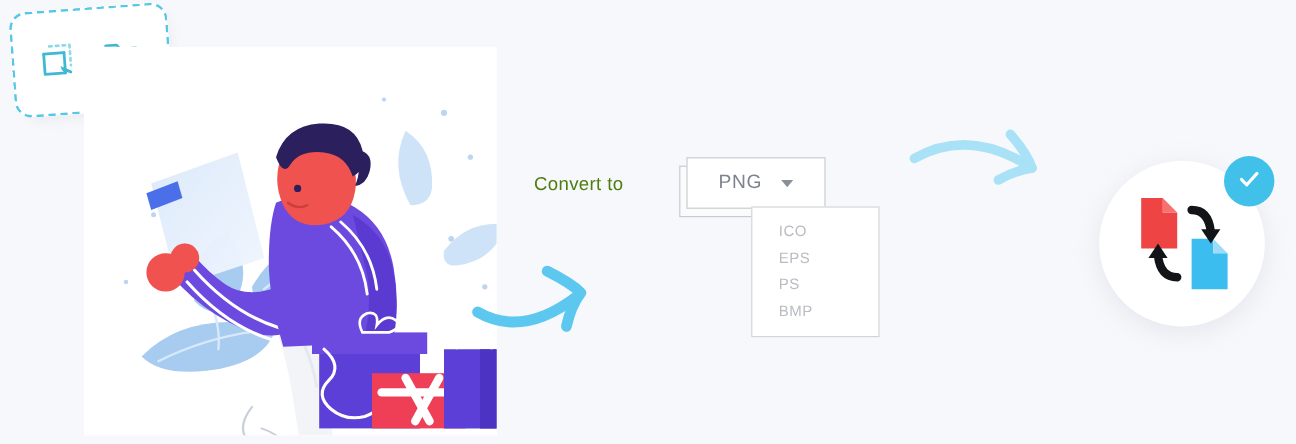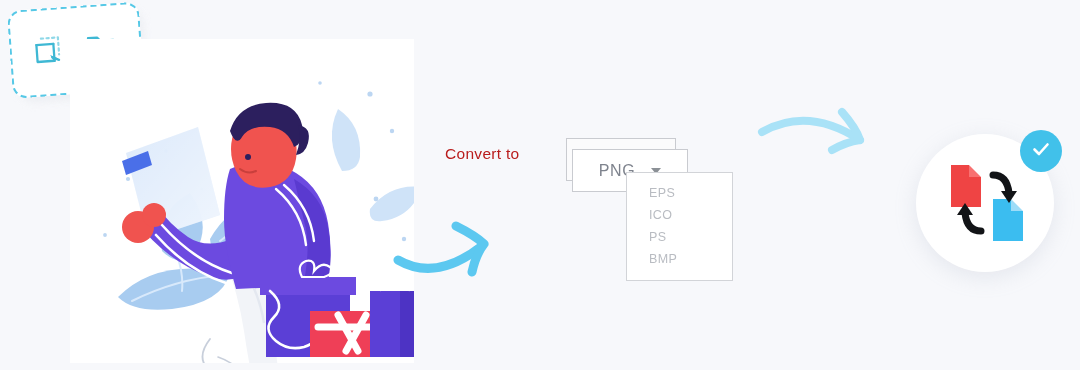--- a/index.html
+++ b/index.html
@@ -69,21 +69,21 @@
     overflow: hidden;
   }
   .illus-svg { display: block; }
 
   
   .convert-label {
     position: absolute;
     left: 445px;
     top: 145px;
     font-size: 15.5px;
-    color: #b91c1c;
+    color: #4d7c0f;
     letter-spacing: .3px;
     white-space: nowrap;
   }
 
   
   .select-wrap {
     position: absolute;
     left: 566px;
     top: 131px;
     width: 116px;
@@ -105,21 +105,20 @@
     top: 0;
     width: 116px;
     height: 43px;
     border: 1px solid #c9cbd0;
     box-sizing: border-box;
     background: #ffffff;
     display: flex;
     align-items: center;
     justify-content: center;
     gap: 16px;
-    margin-top: 18px;
   }
   .select-value {
     font-size: 16px;
     color: #7e838d;
     letter-spacing: .6px;
   }
   .caret {
     width: 0; height: 0;
     border-left: 5.5px solid transparent;
     border-right: 5.5px solid transparent;
@@ -322,22 +321,22 @@
 
   <div class="select-wrap">
     <div class="select-extrude"></div>
     <div class="select-face">
       <span class="select-value">PNG</span>
       <span class="caret"></span>
     </div>
   </div>
 
   <div class="dropdown">
+    <div class="dd-opt">ICO</div>
     <div class="dd-opt">EPS</div>
-    <div class="dd-opt">ICO</div>
     <div class="dd-opt">PS</div>
     <div class="dd-opt">BMP</div>
   </div>
 
   <span class="arrow-lower">
     <svg width="136" height="62" viewBox="0 0 136 62">
       <path d="M6 44 q38 22 84 -14" fill="none" stroke="#5cc8f0" stroke-width="9" stroke-linecap="round"></path>
       <path d="M64 10 q20 10 28 18 q-8 10 -12 28" fill="none" stroke="#5cc8f0" stroke-width="9" stroke-linecap="round" stroke-linejoin="round"></path>
     </svg>
   </span>

